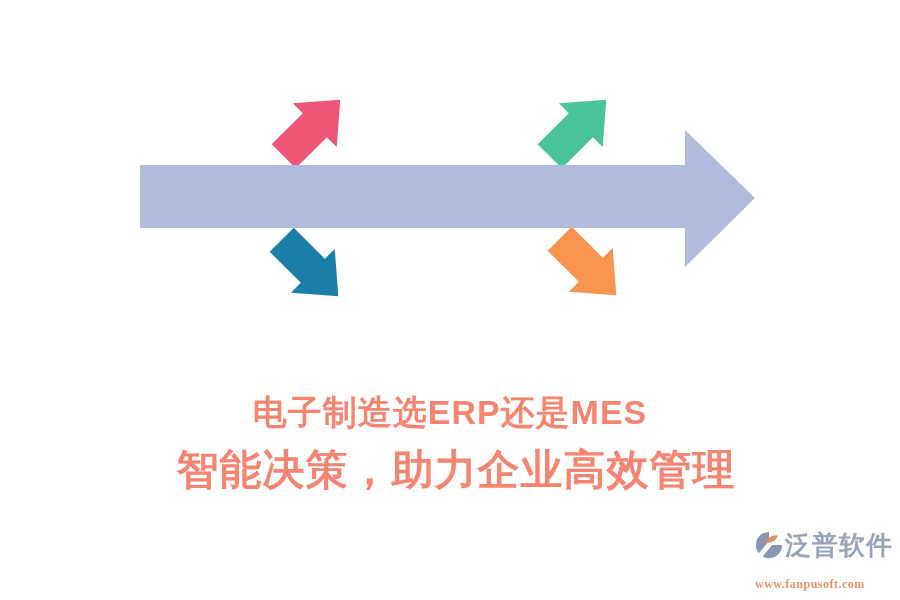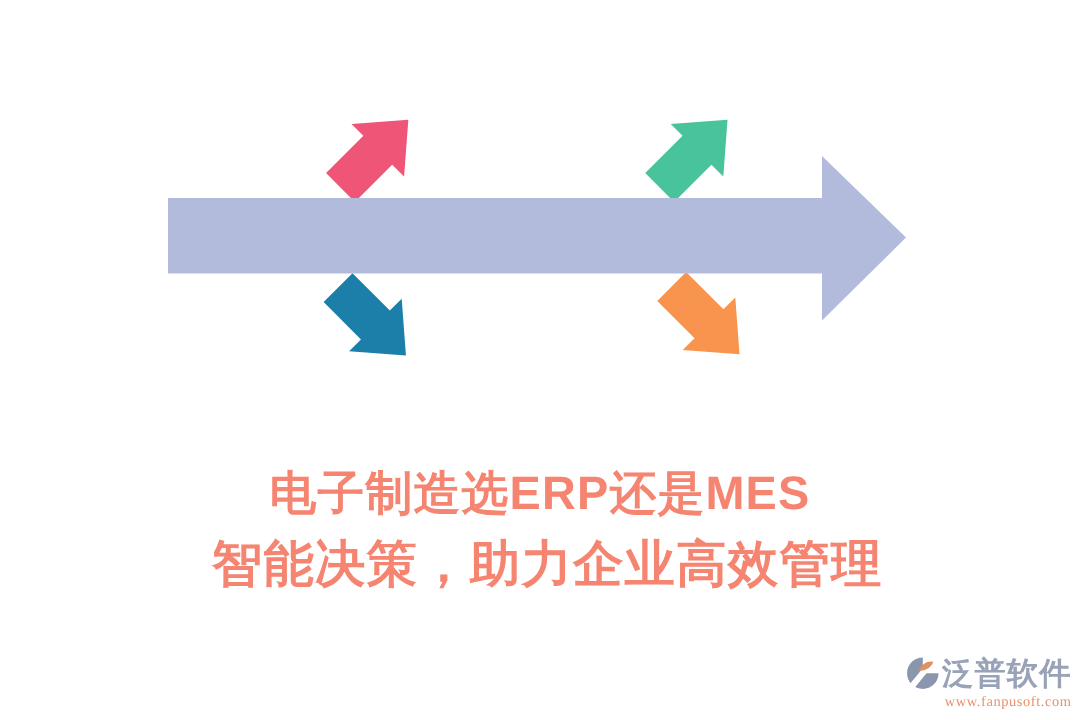--- a/index.html
+++ b/index.html
@@ -24,39 +24,39 @@
     display: block;
   }
   .titles {
     position: absolute;
     left: 0;
     top: 388px;
     width: 900px;
     text-align: center;
   }
   .title-line1 {
-    font-size: 39px;
+    font-size: 34px;
     font-weight: bold;
     line-height: 48px;
     letter-spacing: 1px;
     white-space: nowrap;
   }
   .title-line2 {
     font-size: 42px;
     font-weight: bold;
     line-height: 52px;
     margin-top: 8px;
     letter-spacing: 1px;
     white-space: nowrap;
   }
   .footer {
     position: absolute;
     right: 7px;
     bottom: 8px;
-    text-align: right;
+    text-align: left;
   }
   .brand-row {
     display: flex;
     align-items: center;
     justify-content: flex-end;
     gap: 2px;
   }
   .logo-icon-svg {
     width: 28px;
     height: 32px;
@@ -65,23 +65,23 @@
   .brand-name {
     font-size: 26px;
     font-weight: bold;
     letter-spacing: 1px;
     line-height: 30px;
     white-space: nowrap;
   }
   .site-url {
     font-family: "Liberation Serif", "DejaVu Serif", serif;
     font-size: 12px;
-    font-weight: normal;
+    font-weight: bold;
     letter-spacing: 0.5px;
-    margin-top: 0px;
+    margin-top: 16px;
     white-space: nowrap;
   }
 </style>
 </head>
 <body>
 
 <div class="canvas">
 
   <svg class="diagram-svg" viewBox="0 0 900 340" xmlns="http://www.w3.org/2000/svg">
 

